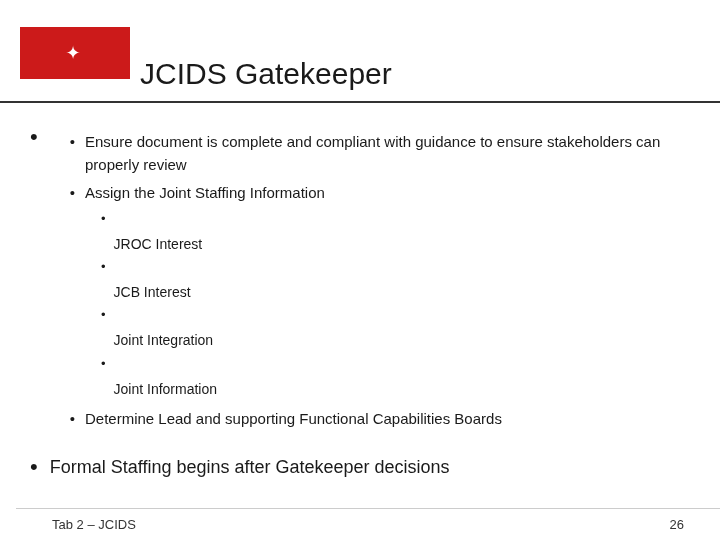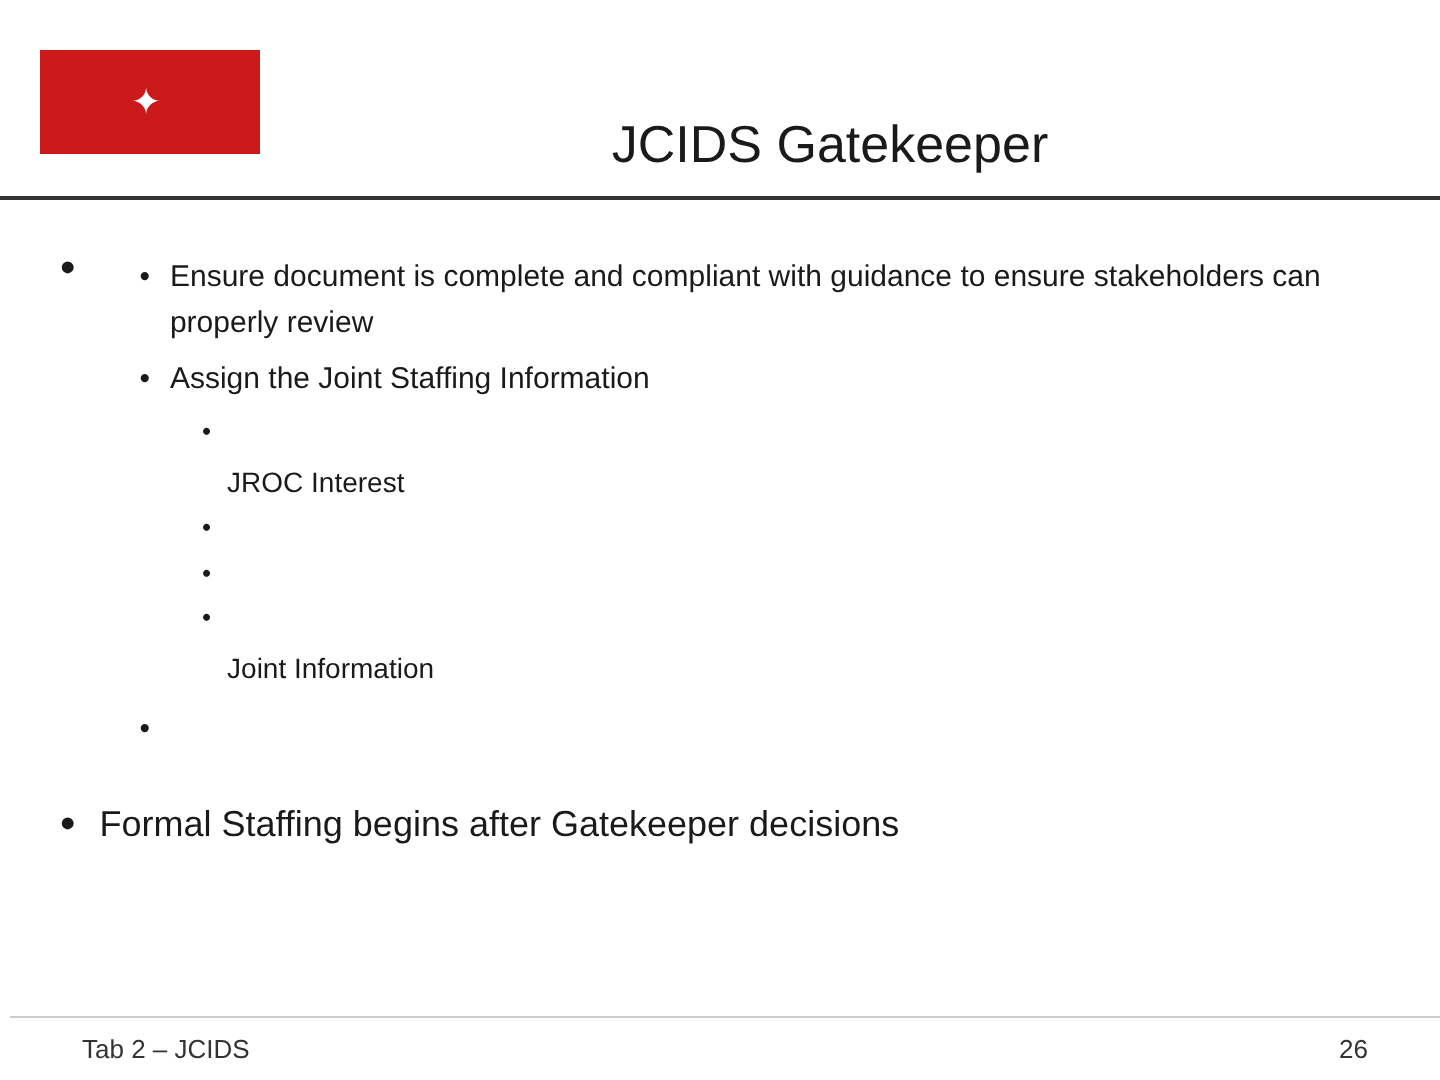--- a/index.html
+++ b/index.html
@@ -48,22 +48,22 @@
     }
 
     .logo-star {
       color: white;
       font-size: 18px;
       margin-right: 4px;
     }
 
     .page-title {
       flex: 1;
-      text-align: center;
-      font-size: 26px;
+      text-align: left;
+      font-size: 30px;
       font-weight: normal;
       color: #1a1a1a;
       padding-right: 10px;
       margin-top: 43px;
     }
 
     .main-content {
       padding: 20px 30px 10px 30px;
     }
 
@@ -129,21 +129,21 @@
 
     .nested-bullet-text {
       font-size: 14px;
       line-height: 1.6;
       margin-top: 24px;
     }
 
     .footer {
       position: absolute;
       bottom: 0;
-      left: 5px;
+      left: 16px;
       right: 0;
       display: flex;
       justify-content: space-between;
       align-items: center;
       padding: 8px 36px;
       border-top: 1px solid #ccc;
       font-size: 13px;
       color: #333;
     }
   </style>
@@ -179,34 +179,37 @@
             <span class="sub-bullet-text">Assign the Joint Staffing Information</span>
 
             
             <div class="nested-bullets">
               <div class="nested-bullet-item">
                 <span class="nested-bullet-dot">•</span>
                 <span class="nested-bullet-text">JROC Interest</span>
               </div>
               <div class="nested-bullet-item">
                 <span class="nested-bullet-dot">•</span>
-              </div>
-              <div class="nested-bullet-item">
-                <span class="nested-bullet-dot">•</span>
+                <span class="nested-bullet-text">JCB Interest</span>
+              </div>
+              <div class="nested-bullet-item">
+                <span class="nested-bullet-dot">•</span>
+                <span class="nested-bullet-text">Joint Integration</span>
               </div>
               <div class="nested-bullet-item">
                 <span class="nested-bullet-dot">•</span>
                 <span class="nested-bullet-text">Joint Information</span>
               </div>
             </div>
           </div>
         </div>
 
         <div class="sub-bullet-item">
           <span class="sub-bullet-dot">•</span>
+          <span class="sub-bullet-text">Determine Lead and supporting Functional Capabilities Boards</span>
         </div>
 
       </div>
     </div>
   </div>
 
   <div class="bullet-item-main" style="margin-top: 16px;">
     <span class="bullet-dot">•</span>
     <span class="bullet-text-main">Formal Staffing begins after Gatekeeper decisions</span>
   </div>

